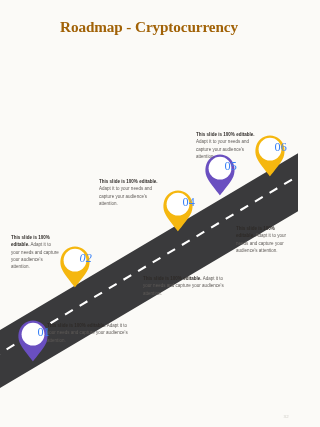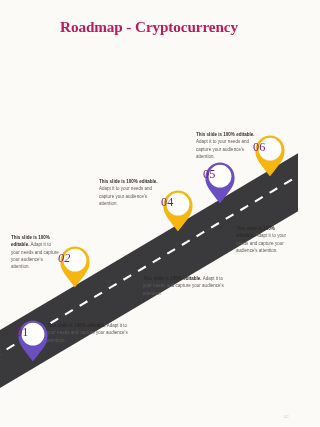--- a/index.html
+++ b/index.html
@@ -19,21 +19,21 @@
 
   
   #title-block{
     position:absolute;
     left:18px; top:16px; width:262px;
     text-align:center;
     font-family:"Liberation Serif", serif;
     font-weight:bold;
     font-size:15.2px;
     line-height:1.42;
-    color:#be185d;
+    color:#a16207;
     letter-spacing:-0.1px;
   }
   #title-block .tline{display:block;white-space:nowrap;}
   #title-block .tline2{letter-spacing:0.1px;}
 
   
   #road-layer{
     position:absolute;left:0;top:104px;width:298px;height:290px;
     overflow:hidden;
   }
@@ -41,25 +41,25 @@
 
   
   .pin{
     position:absolute;
     width:34px;height:44px;
   }
   .pin svg{display:block;position:absolute;left:0;top:0;}
   .pin .pin-num{
     position:absolute;
     left:0; top:6.5px; width:34px;
-    text-align:left;
+    text-align:right;
     font-family:"Liberation Serif", serif;
     font-size:12.2px;
     font-weight:normal;
-    color:#701a75;
+    color:#3b82f6;
     letter-spacing:0.2px;
     pointer-events:none;
   }
 
   
   .note{
     position:absolute;
     font-family:"Liberation Sans", sans-serif;
     font-size:4.5px;
     line-height:1.62;
@@ -115,21 +115,21 @@
 
 
   <div class="pin" style="left:161px; top:188px;">
     <svg width="34" height="44" viewBox="0 0 34 44" xmlns="http://www.w3.org/2000/svg">
       <path d="M17 43.2 C17 43.2 5.6 29.6 3.6 24.4 C1.1 18.1 2.6 10.6 7.6 6.1 C12.8 1.4 21.2 1.4 26.4 6.1 C31.4 10.6 32.9 18.1 30.4 24.4 C28.4 29.6 17 43.2 17 43.2 Z" fill="#F5B70F"></path>
       <circle cx="17" cy="16.2" r="11.4" fill="#FFFFFF"></circle>
     </svg>
     <span class="pin-num">04</span>
   </div>
 
-  <div class="pin" style="left:203px; top:160px;">
+  <div class="pin" style="left:203px; top:152px;">
     <svg width="34" height="44" viewBox="0 0 34 44" xmlns="http://www.w3.org/2000/svg">
       <path d="M17 43.2 C17 43.2 5.6 29.6 3.6 24.4 C1.1 18.1 2.6 10.6 7.6 6.1 C12.8 1.4 21.2 1.4 26.4 6.1 C31.4 10.6 32.9 18.1 30.4 24.4 C28.4 29.6 17 43.2 17 43.2 Z" fill="#6A4FC0"></path>
       <circle cx="17" cy="16.2" r="11.4" fill="#FFFFFF"></circle>
     </svg>
     <span class="pin-num">05</span>
   </div>
 
   <div class="pin" style="left:253px; top:133px;">
     <svg width="34" height="44" viewBox="0 0 34 44" xmlns="http://www.w3.org/2000/svg">
       <path d="M17 43.2 C17 43.2 5.6 29.6 3.6 24.4 C1.1 18.1 2.6 10.6 7.6 6.1 C12.8 1.4 21.2 1.4 26.4 6.1 C31.4 10.6 32.9 18.1 30.4 24.4 C28.4 29.6 17 43.2 17 43.2 Z" fill="#F5B70F"></path>

